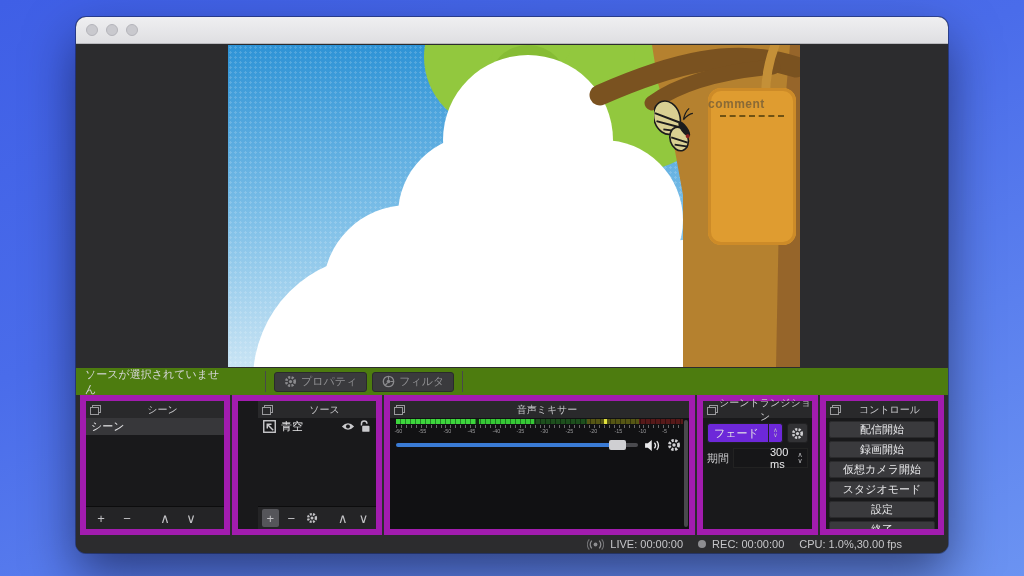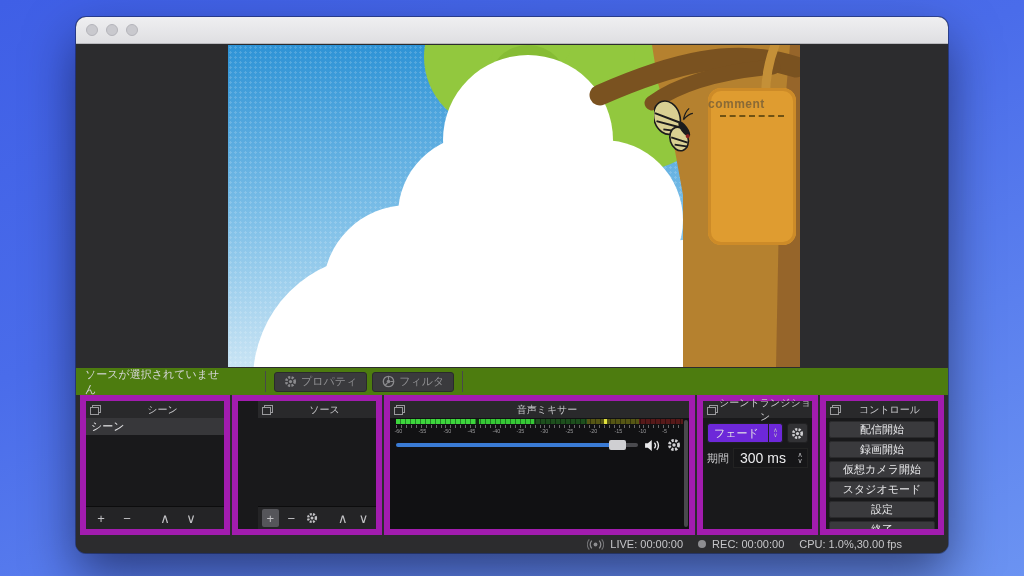--- a/index.html
+++ b/index.html
@@ -115,21 +115,21 @@
   
   .tr-row { display:flex; align-items:center; gap:4px; margin:5px 4px 0 4px; }
   .combo { flex:1; height:20px; background:#6d28d9; border:1px solid #202022; border-radius:3px;
     display:flex; align-items:center; font-size:11px; color:#e4e4e6; padding-left:6px; }
   .combo .chev { margin-left:auto; width:14px; height:100%; border-left:1px solid #202022;
     display:flex; flex-direction:column; align-items:center; justify-content:center; color:#bdbdc0; font-size:6px; line-height:5px; }
   .sq-btn { width:21px; height:20px; background:#323235; border:1px solid #202022; border-radius:3px;
     display:flex; align-items:center; justify-content:center; color:#cfcfd2; }
   .tr-label { font-size:11px; color:#c9c9cc; flex:0 0 auto; }
   .spin { flex:1; height:20px; background:#161618; border:1px solid #222; display:flex; align-items:center; }
-  .spin .val { flex:1; font-size:14px; color:#ececee; padding-left:6px; }
+  .spin .val { flex:1; font-size:11px; color:#ececee; padding-left:6px;margin-left:30px; }
   .spin .arrows { width:14px; display:flex; flex-direction:column; align-items:center; color:#bdbdc0; font-size:7px; line-height:6px; }
   
   .ctl-btn { display:block; width:calc(100% - 6px); margin:3px auto 0; height:17px; background:#3a3a3d;
     border:1px solid #2a2a2c; border-radius:2px; color:#e8e8ea; font-size:11px;
     font-family:inherit; text-align:center; line-height:15px; }
   
   .statusbar { position:absolute; left:0; top:491px; width:100%; height:18px;
     display:flex; align-items:center; justify-content:flex-end; gap:15px; padding-right:46px;
     font-size:11px; color:#c6c6c9; background:#2c2c2e; }
   .statusbar svg { color:#8e8e91; }
@@ -242,20 +242,35 @@
         <span class="icon-btn">∨</span>
       </div>
     </div>
 
     <div class="dock" id="dock-sources">
       <div class="dock-header">
         <span class="popout"></span>
         <span class="dock-title">ソース</span>
       </div>
       <div class="dock-body">
+        <div class="list-row">
+          <svg width="13" height="13" viewBox="0 0 14 14">
+            <rect x="0.8" y="0.8" width="12.4" height="12.4" fill="none" stroke="currentColor" stroke-width="1.5"></rect>
+            <path d="M11 11 L4.6 4.6 M4.6 9.2 V4.6 H9.2" stroke="currentColor" stroke-width="1.6" fill="none"></path>
+          </svg>
+          <span class="grow">青空</span>
+          <svg width="14" height="9" viewBox="0 0 16 10">
+            <path d="M1 5 Q8 -2.5 15 5 Q8 12.5 1 5 Z" fill="currentColor"></path>
+            <circle cx="8" cy="5" r="2.3" fill="#19191b"></circle>
+          </svg>
+          <svg width="11" height="13" viewBox="0 0 12 14">
+            <path d="M1.6 6 V4 a3 3 0 0 1 6 0" fill="none" stroke="currentColor" stroke-width="1.6"></path>
+            <rect x="2.4" y="6.2" width="8" height="6.6" rx="1" fill="currentColor"></rect>
+          </svg>
+        </div>
       </div>
       <div class="dock-foot">
         <span class="icon-btn hl">+</span>
         <span class="icon-btn">−</span>
         <span class="icon-btn">
           <svg width="12" height="12" viewBox="0 0 16 16">
             <circle cx="8" cy="8" r="5.2" fill="none" stroke="currentColor" stroke-width="3.2" stroke-dasharray="2.6 1.6"></circle>
             <circle cx="8" cy="8" r="2" fill="currentColor"></circle>
           </svg>
         </span>

